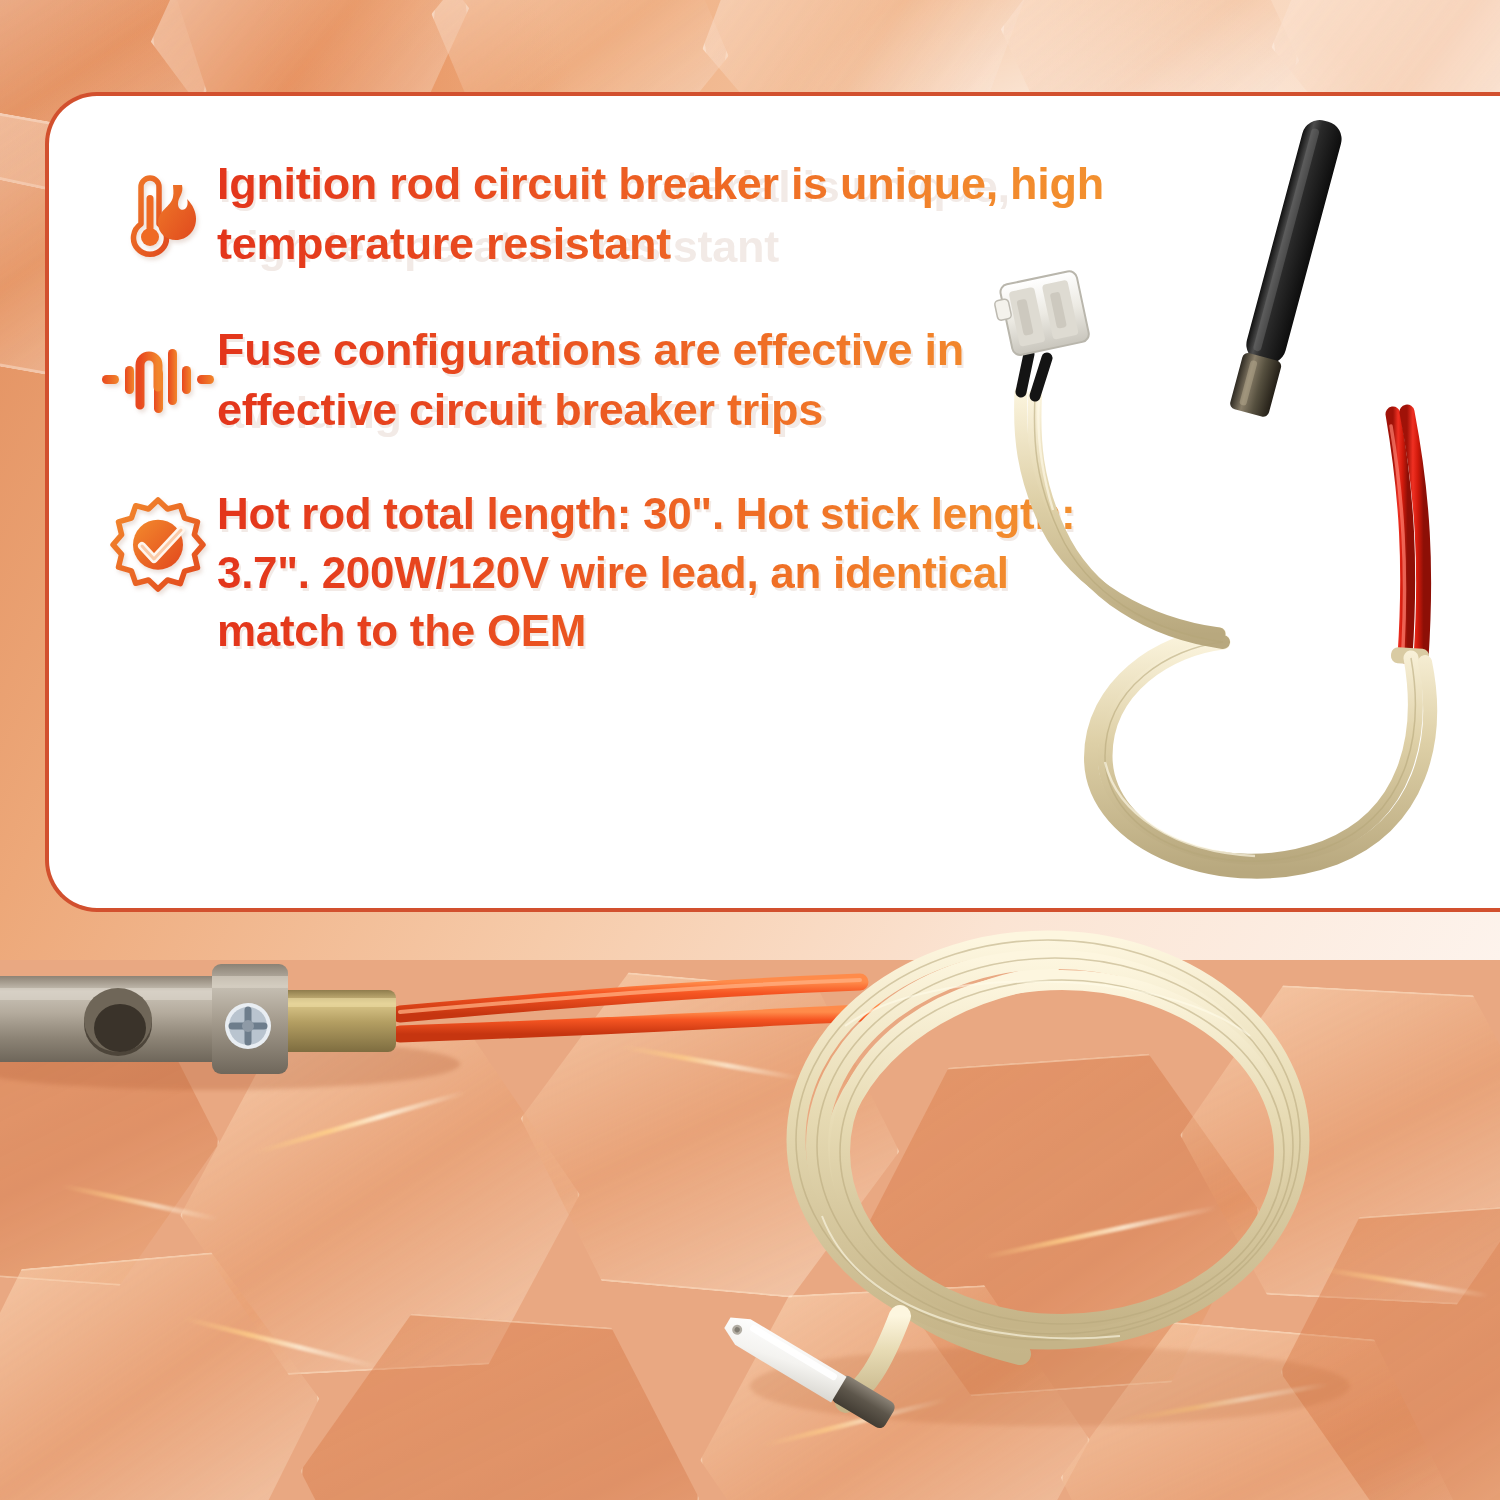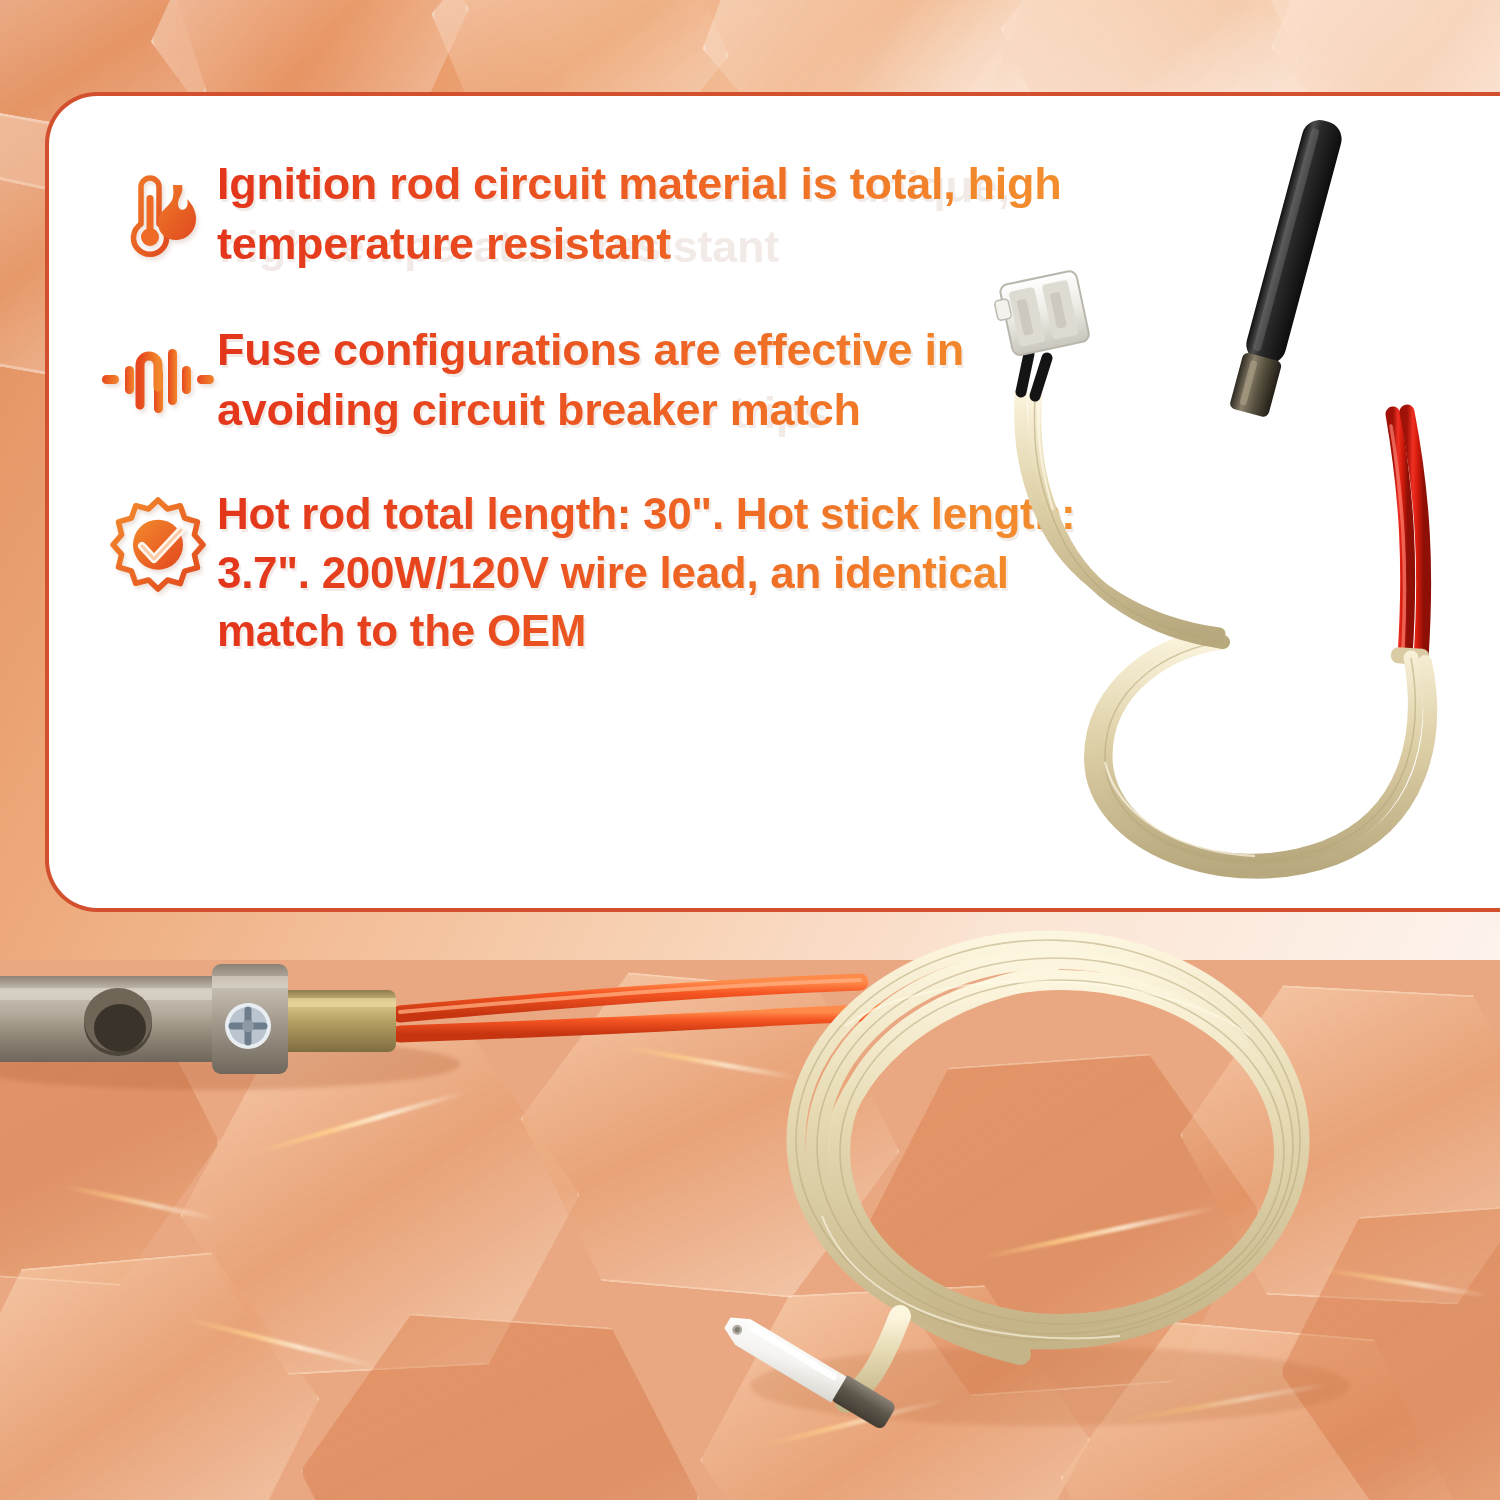--- a/index.html
+++ b/index.html
@@ -343,21 +343,21 @@
             </linearGradient>
           </defs>
 
           <path d="M31 20a9 9 0 0 1 18 0v37a16.5 16.5 0 1 1-18 0z" fill="none" stroke="url(#icoG1)" stroke-width="5.5" stroke-linejoin="round"></path>
           <circle cx="40" cy="70" r="9" fill="#ef6a24"></circle>
           <rect x="36.5" y="28" width="7" height="36" rx="3.5" fill="#ef6a24"></rect>
 
           <path d="M72 18c2 9-4 12-4 19 0 5 4 7 7 5 3-2 3-7 2-10 6 6 9 13 9 20 0 12-9 21-20 21-10 0-18-7-18-17 0-13 13-16 15-26 1-5 0-9 0-12 3 0 7 0 9 0z" fill="url(#icoG1)"></path>
         </svg>
       </div>
-      <div class="f-text" data-echo="Ignition rod circuit material is unique, high temperature resistant">Ignition rod circuit material is total, high temperature resistant</div>
+      <div class="f-text" data-echo="Ignition rod circuit material is unique, high temperature resistant">Ignition rod circuit breaker is unique, high temperature resistant</div>
     </div>
 
     <div class="feature f2">
       <div class="f-icon">
         <svg width="112" height="84" viewBox="0 0 112 84">
           <defs>
             <linearGradient id="icoG2" x1="0" y1="0" x2="1" y2="0">
               <stop offset="0%" stop-color="#e8481f"></stop>
                 <stop offset="100%" stop-color="#f2862b"></stop>
             </linearGradient>
@@ -366,21 +366,21 @@
             <rect x="0" y="36" width="17" height="9" rx="4.5"></rect>
             <rect x="23" y="27" width="9" height="28" rx="4.5"></rect>
             <rect x="95" y="36" width="17" height="9" rx="4.5"></rect>
             <rect x="80" y="27" width="9" height="28" rx="4.5"></rect>
             <rect x="66" y="10" width="9" height="56" rx="4.5"></rect>
             <rect x="52" y="30" width="9" height="44" rx="4.5"></rect>
           </g>
           <path d="M38 66 V26 a9 9 0 0 1 18 0 V48" fill="none" stroke="url(#icoG2)" stroke-width="9" stroke-linecap="round"></path>
         </svg>
       </div>
-      <div class="f-text" data-echo="Fuse configurations are effective in avoiding circuit breaker trips">Fuse configurations are effective in avoiding circuit breaker match</div>
+      <div class="f-text" data-echo="Fuse configurations are effective in avoiding circuit breaker trips">Fuse configurations are effective in effective circuit breaker trips</div>
     </div>
 
     <div class="feature f3">
       <div class="f-icon">
         <svg width="100" height="100" viewBox="0 0 100 100">
           <defs>
             <linearGradient id="icoG3" x1="0" y1="0" x2="1" y2="1">
               <stop offset="0%" stop-color="#f38b2d"></stop>
                 <stop offset="100%" stop-color="#e2471d"></stop>
             </linearGradient>

